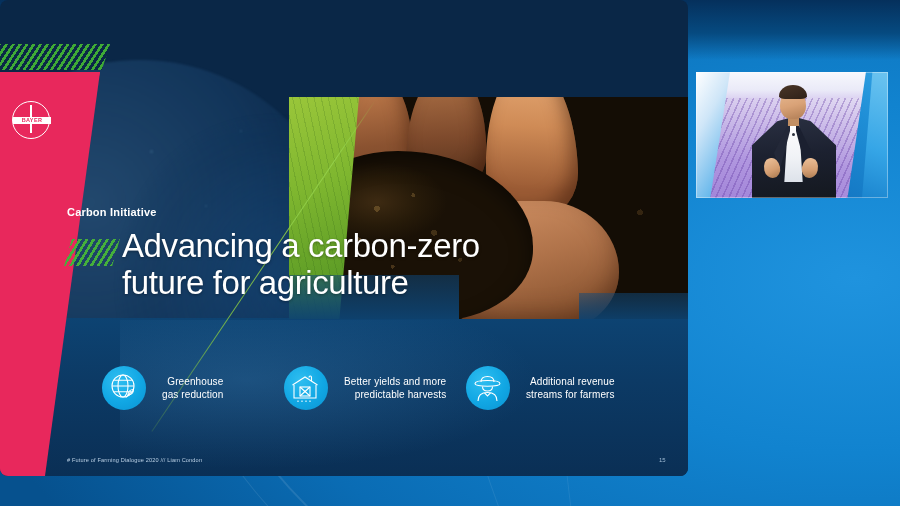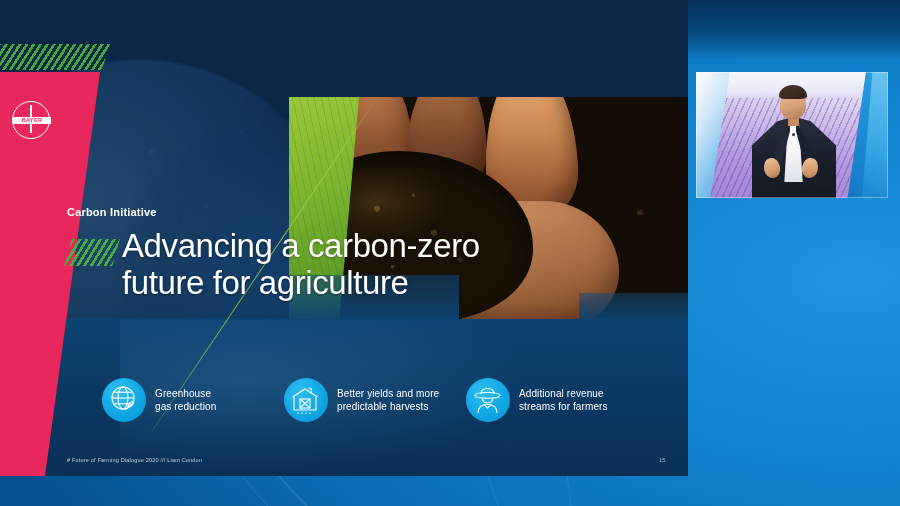--- a/index.html
+++ b/index.html
@@ -23,20 +23,21 @@
   .sw4 { width:700px; height:1300px; left:560px; top:-300px; border-color:rgba(255,255,255,0.07); }
   .darktop {
     position:absolute; left:0; top:0; width:900px; height:60px;
     background:linear-gradient(180deg,#05305c 0%, #064a80 55%, rgba(8,96,165,0) 100%);
   }
 
   
   #slide {
     position:absolute; left:0; top:0; width:688px; height:476px; overflow:hidden;
     background:#0a2747;
+    border-radius:8px;
   }
   
   .globe-wm {
     position:absolute; left:-70px; top:60px; width:420px; height:420px;
     border-radius:50%;
     background:radial-gradient(circle at 38% 34%, rgba(90,150,200,0.30) 0%, rgba(50,105,160,0.22) 45%, rgba(12,44,78,0.02) 72%, rgba(12,44,78,0) 100%);
     filter:blur(1px);
   }
   .globe-wm2 {
     position:absolute; left:120px; top:120px; width:300px; height:330px;
@@ -197,21 +198,21 @@
     transform:skewX(-16deg);
   }
   .title {
     position:absolute; left:122px; top:227px; width:500px;
     font-size:33px; font-weight:normal; line-height:1.13; color:#ffffff;
     letter-spacing:-0.4px; text-shadow:0 1px 3px rgba(0,0,0,.35);
   }
 
   
   .benefits { position:absolute; left:102px; top:366px; width:570px; height:50px; }
-  .benefit { position:absolute; top:12px; display:flex; align-items:center; gap:9px; }
+  .benefit { position:absolute; top:0; display:flex; align-items:center; gap:16px;text-align:right; }
   .b1 { left:0px; }
   .b2 { left:182px; }
   .b3 { left:364px; }
   .b-icon {
     width:44px; height:44px; border-radius:50%;
     background:radial-gradient(circle at 38% 32%, #2fbef0 0%, #11a7e4 55%, #0b93d2 100%);
     flex:0 0 44px; position:relative;
   }
   .b-icon svg { position:absolute; left:5px; top:5px; }
   .b-text {

